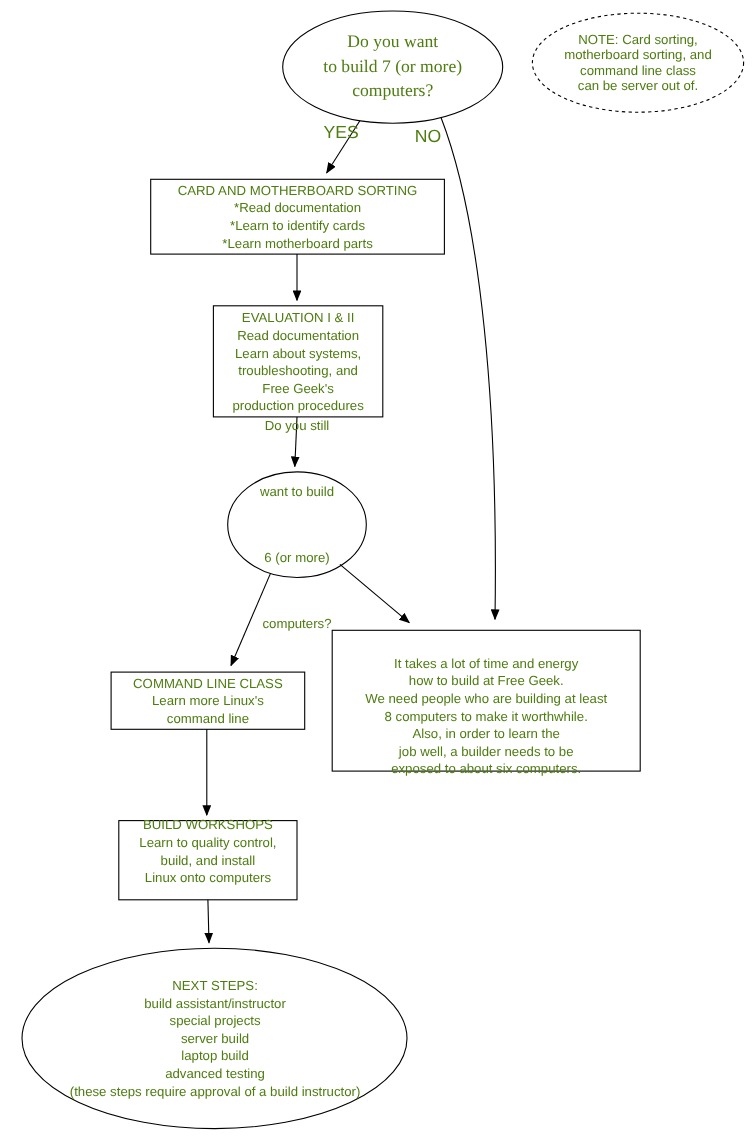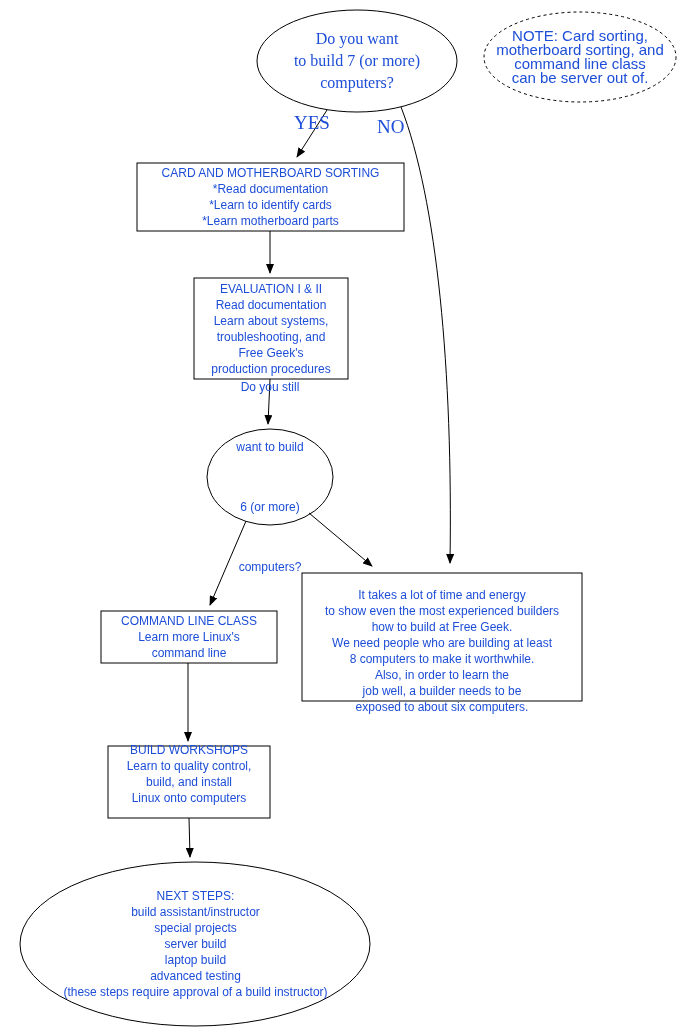--- a/index.html
+++ b/index.html
@@ -6,21 +6,21 @@
     margin: 0;
     padding: 0;
     background: #ffffff;
   }
   .canvas {
     position: relative;
     width: 687px;
     height: 1034px;
     background: #ffffff;
     font-family: "Liberation Sans", sans-serif;
-    color: #1d4ed8;
+    color: #4d7c0f;
     overflow: hidden;
   }
   .layer {
     position: absolute;
     left: 0;
     top: 0;
   }
   .node-text {
     position: absolute;
     display: flex;
@@ -33,27 +33,27 @@
     pointer-events: none;
   }
   .serif {
     font-family: "Liberation Serif", serif;
   }
   .start-text {
     font-size: 16px;
     line-height: 22px;
   }
   .note-text {
-    font-size: 15px;
+    font-size: 12px;
     line-height: 14px;
   }
   .edge-label {
     position: absolute;
-    font-family: Liberation Serif, serif;
-    font-size: 19px;
+    font-family: Liberation Sans, sans-serif;
+    font-size: 16px;
     pointer-events: none;
   }
   svg path.edge {
     fill: none;
     stroke: #000000;
     stroke-width: 1;
   }
   svg .shape {
     fill: none;
     stroke: #000000;
@@ -129,21 +129,20 @@
     </div>
 
   <div class="node-text" style="left:101px;top:611px;width:176px;height:52px;">
       <div>COMMAND LINE CLASS</div>
       <div>Learn more Linux's</div>
       <div>command line</div>
     </div>
 
   <div class="node-text" style="left:302px;top:573px;width:280px;height:156px;">
       <div>It takes a lot of time and energy</div>
-      <div>to show even the most experienced builders</div>
       <div>how to build at Free Geek.</div>
       <div>We need people who are building at least</div>
       <div>8 computers to make it worthwhile.</div>
       <div>Also, in order to learn the</div>
       <div>job well, a builder needs to be</div>
       <div>exposed to about six computers.</div>
     </div>
 
   <div class="node-text" style="left:108px;top:746px;width:162px;height:56px;">
       <div>BUILD WORKSHOPS</div>

